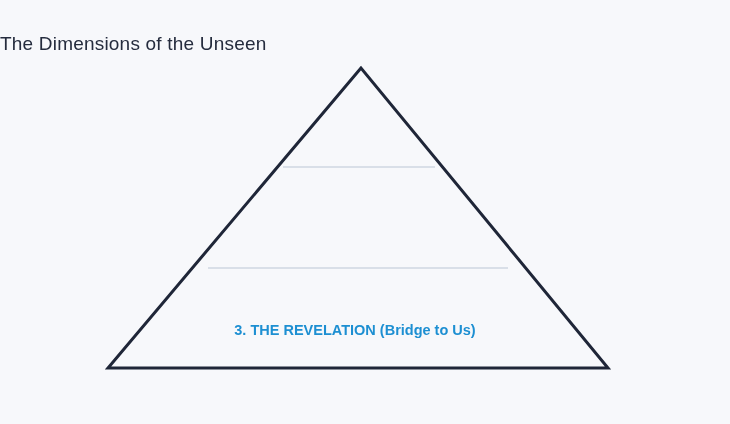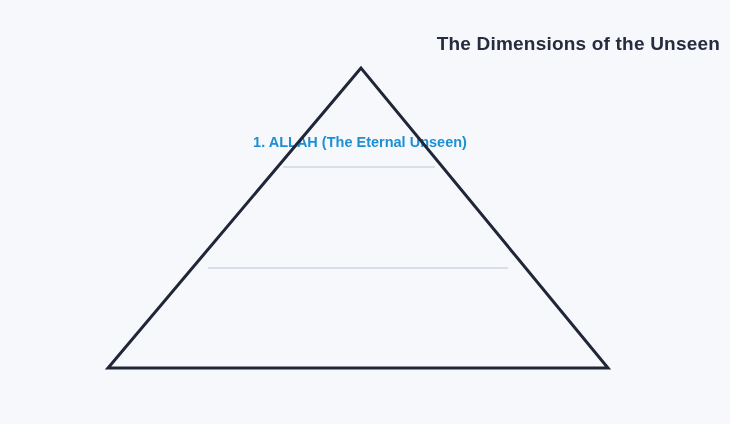--- a/index.html
+++ b/index.html
@@ -15,23 +15,23 @@
     width: 730px;
     height: 424px;
     background: #f7f8fb;
     overflow: hidden;
   }
   .diagram-title {
     position: absolute;
     top: 33px;
     left: 0;
     width: 720px;
-    text-align: right;
+    text-align: left;
     font-size: 19px;
-    font-weight: bold;
+    font-weight: normal;
     color: #252c3e;
     letter-spacing: 0.2px;
     margin: 0;
   }
   .pyramid-svg {
     position: absolute;
     top: 0;
     left: 0;
     width: 730px;
     height: 424px;
@@ -60,25 +60,25 @@
   .level-divider.d1 { left: 283px; top: 166px; width: 152px; }
   .level-divider.d2 { left: 208px; top: 267px; width: 300px; }
 </style>
 </head>
 <body>
 
 <div class="stage">
 
   <h1 class="diagram-title">The Dimensions of the Unseen</h1>
 
-  <div class="level-label l1">1. ALLAH (The Eternal Unseen)</div>
 
   <div class="level-divider d1"></div>
 
 
   <div class="level-divider d2"></div>
 
+  <div class="level-label l3">3. THE REVELATION (Bridge to Us)</div>
 
   <svg class="pyramid-svg" viewBox="0 0 730 424" xmlns="http://www.w3.org/2000/svg" aria-hidden="true">
     <polygon points="361,68 108,368 608,368" fill="none" stroke="#1f2638" stroke-width="3" stroke-linejoin="miter"></polygon>
   </svg>
 
 </div>
 
 </body></html>

